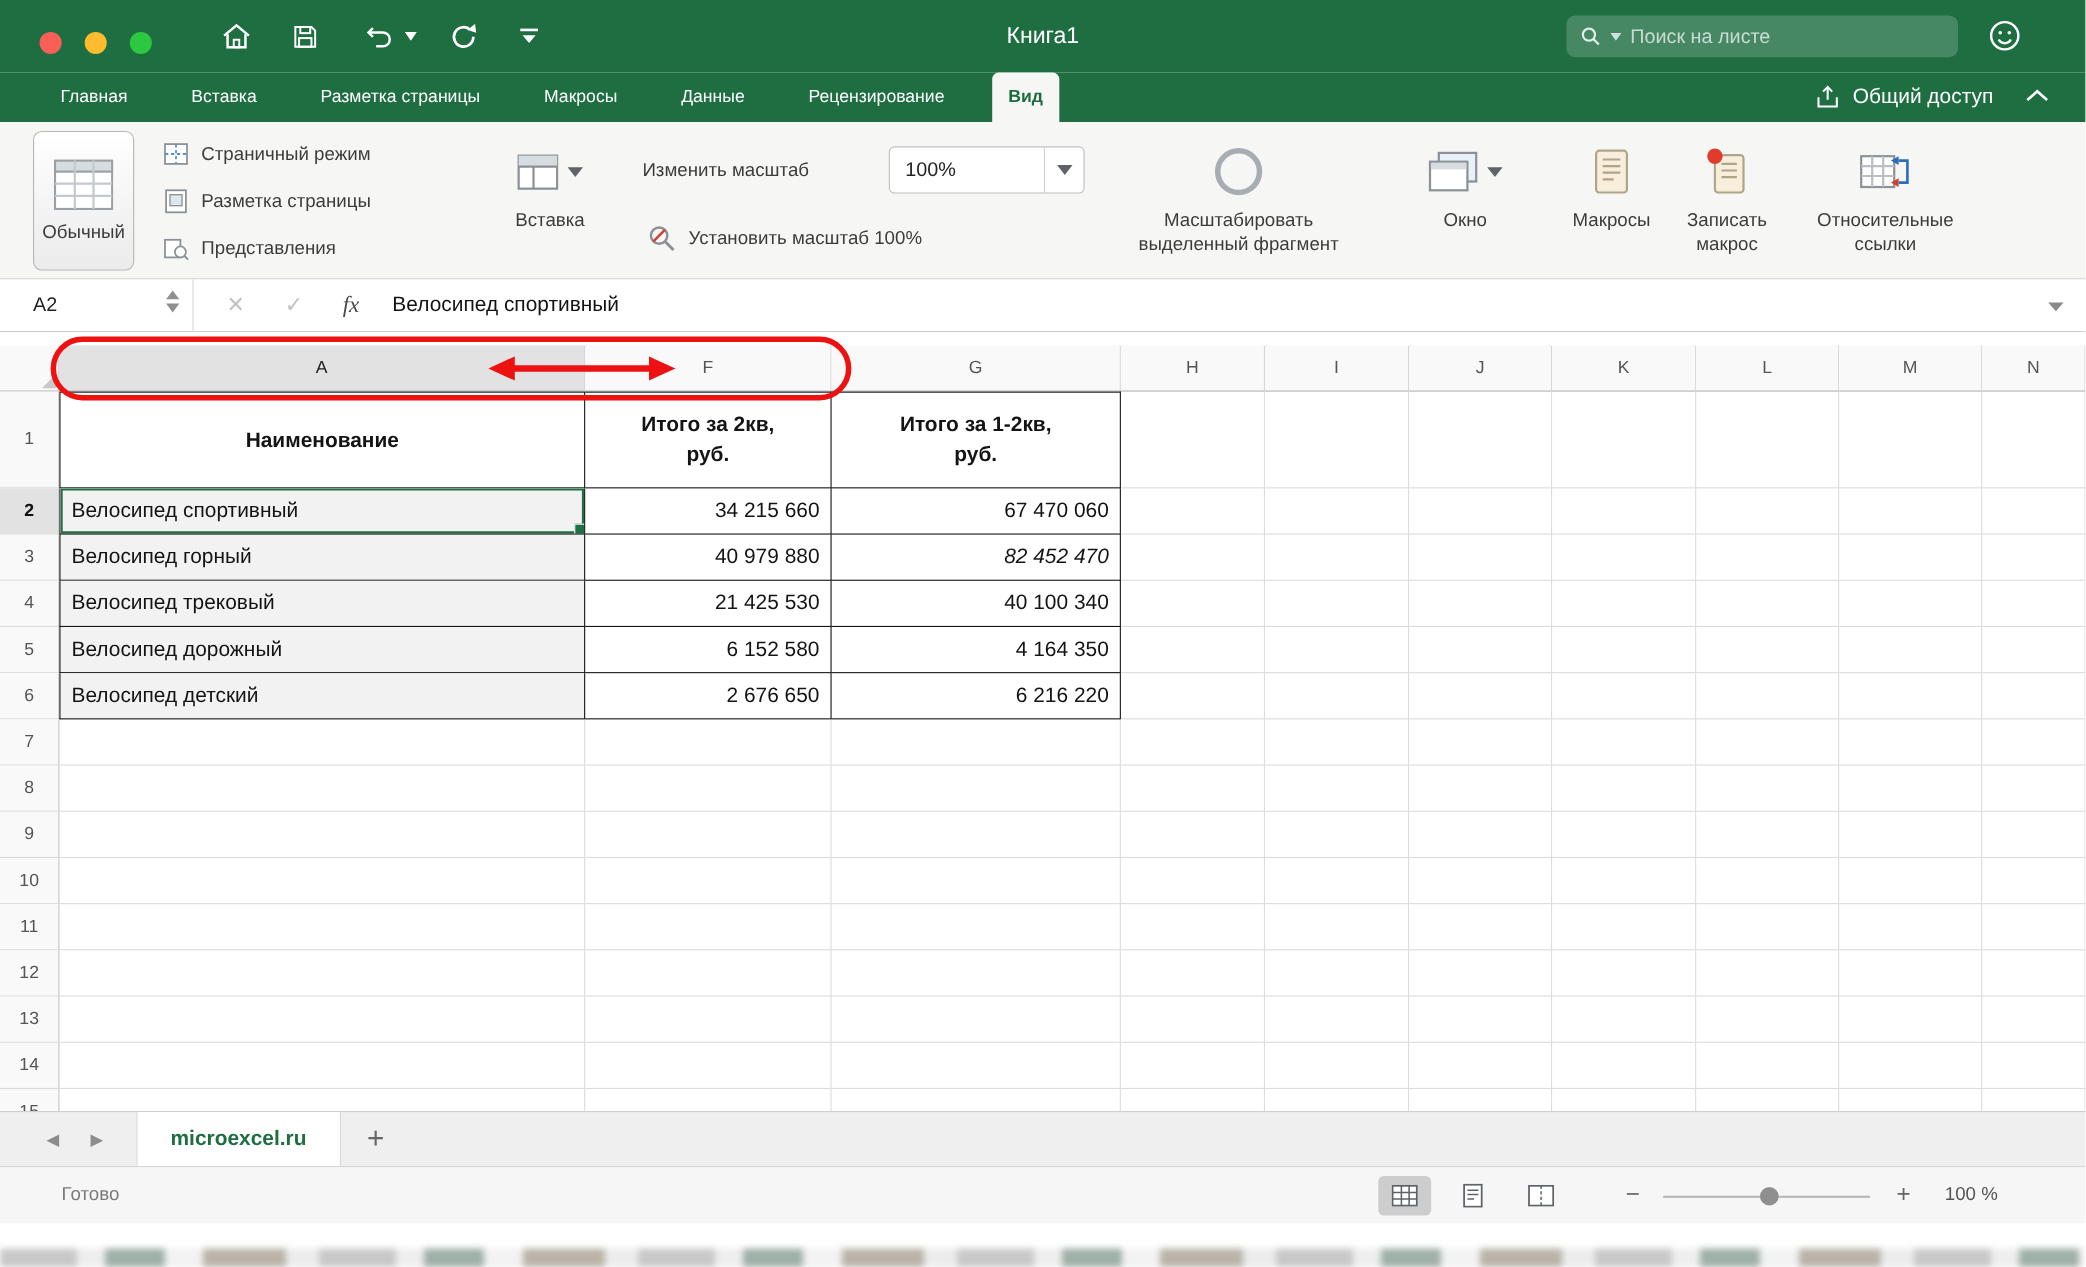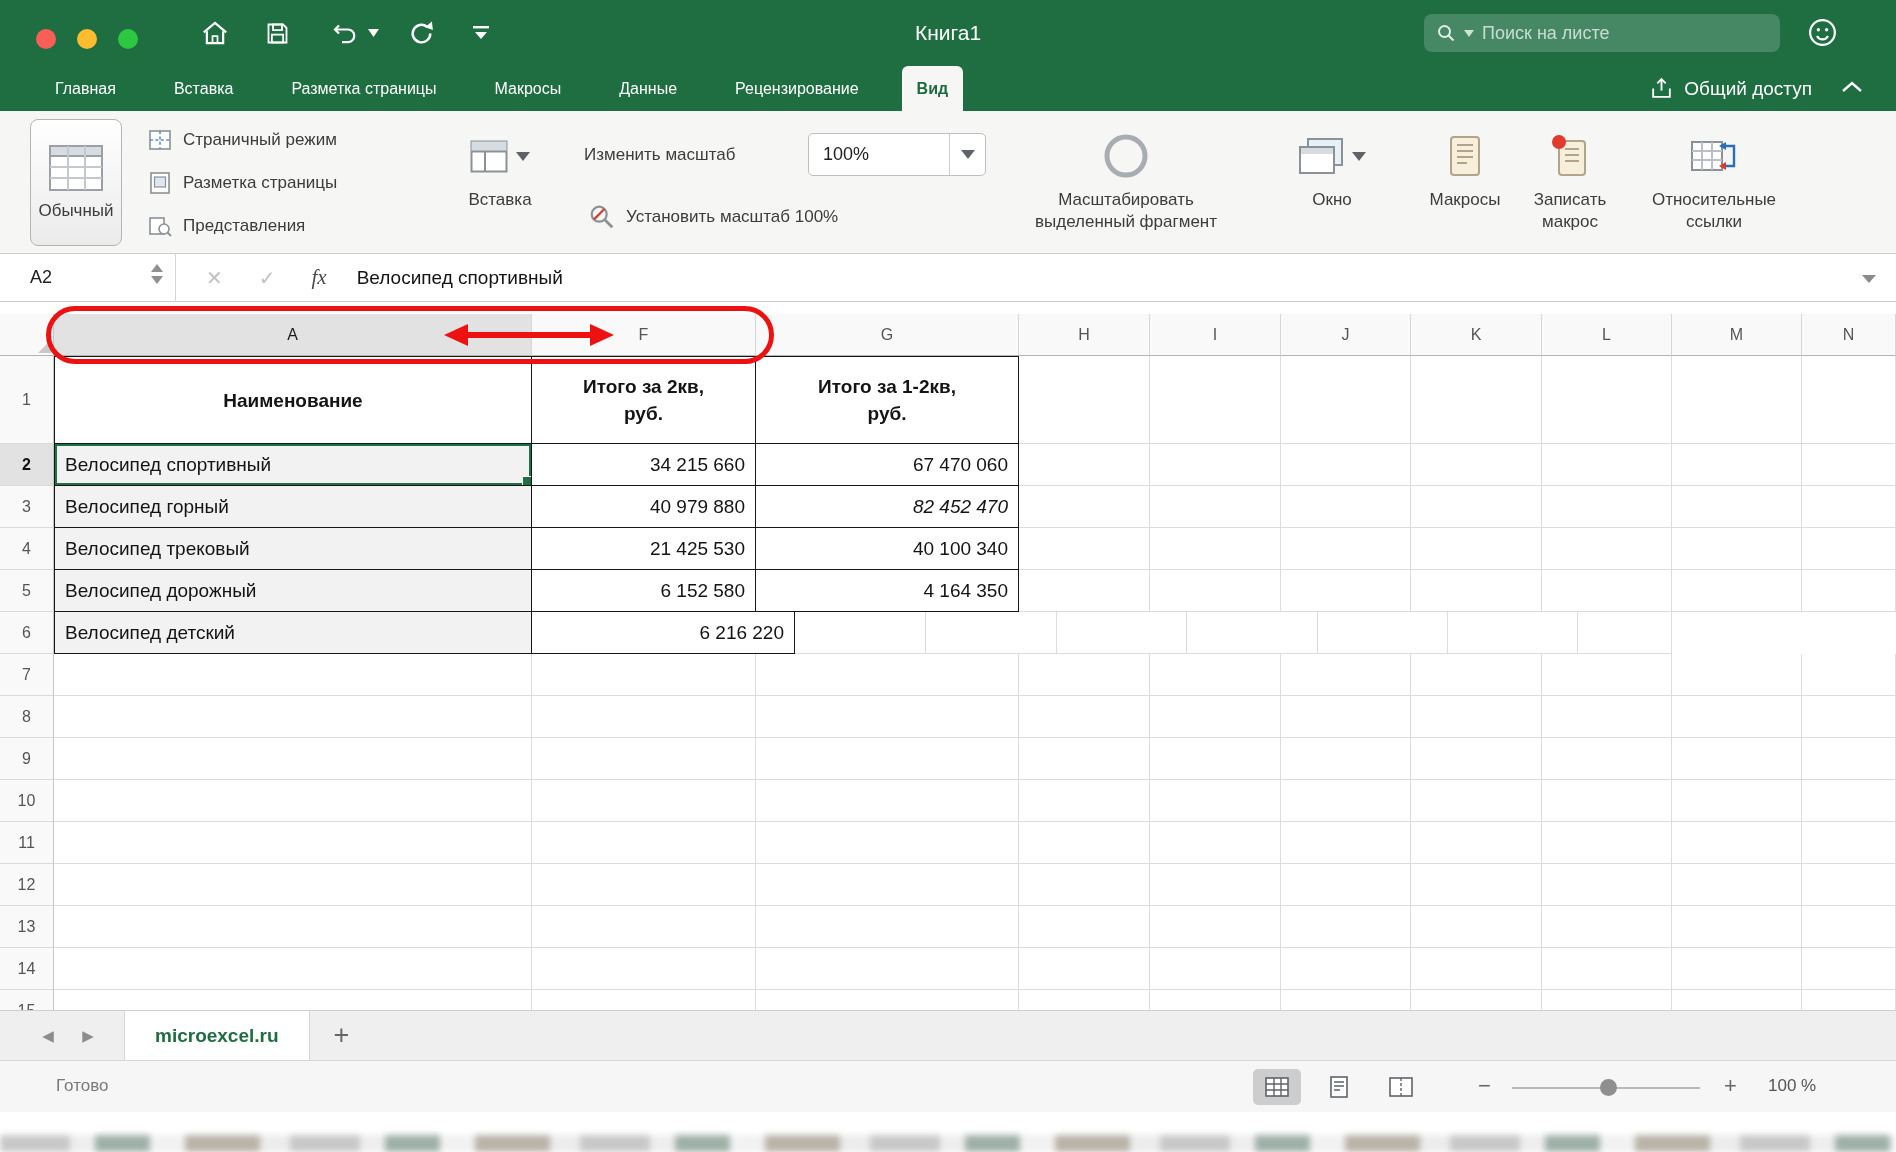--- a/index.html
+++ b/index.html
@@ -443,20 +443,21 @@
         <div class="cell" style="width: 131px;"></div>
         <div class="cell" style="width: 130px;"></div>
         <div class="cell" style="width: 131px;"></div>
         <div class="cell" style="width: 130px;"></div>
         <div class="cell" style="width: 130px;"></div>
         <div class="cell" style="width: 94px;"></div>
       </div>
       <div class="grow">
         <div class="rowhead">6</div>
         <div class="cell t tfirst ta" style="width: 478px;">Велосипед детский</div>
+        <div class="cell t tn" style="width: 224px;">2 676 650</div>
         <div class="cell t tn" style="width: 263px;">6 216 220</div>
         <div class="cell" style="width: 131px;"></div>
         <div class="cell" style="width: 131px;"></div>
         <div class="cell" style="width: 130px;"></div>
         <div class="cell" style="width: 131px;"></div>
         <div class="cell" style="width: 130px;"></div>
         <div class="cell" style="width: 130px;"></div>
         <div class="cell" style="width: 94px;"></div>
       </div>
       <div class="grow">

